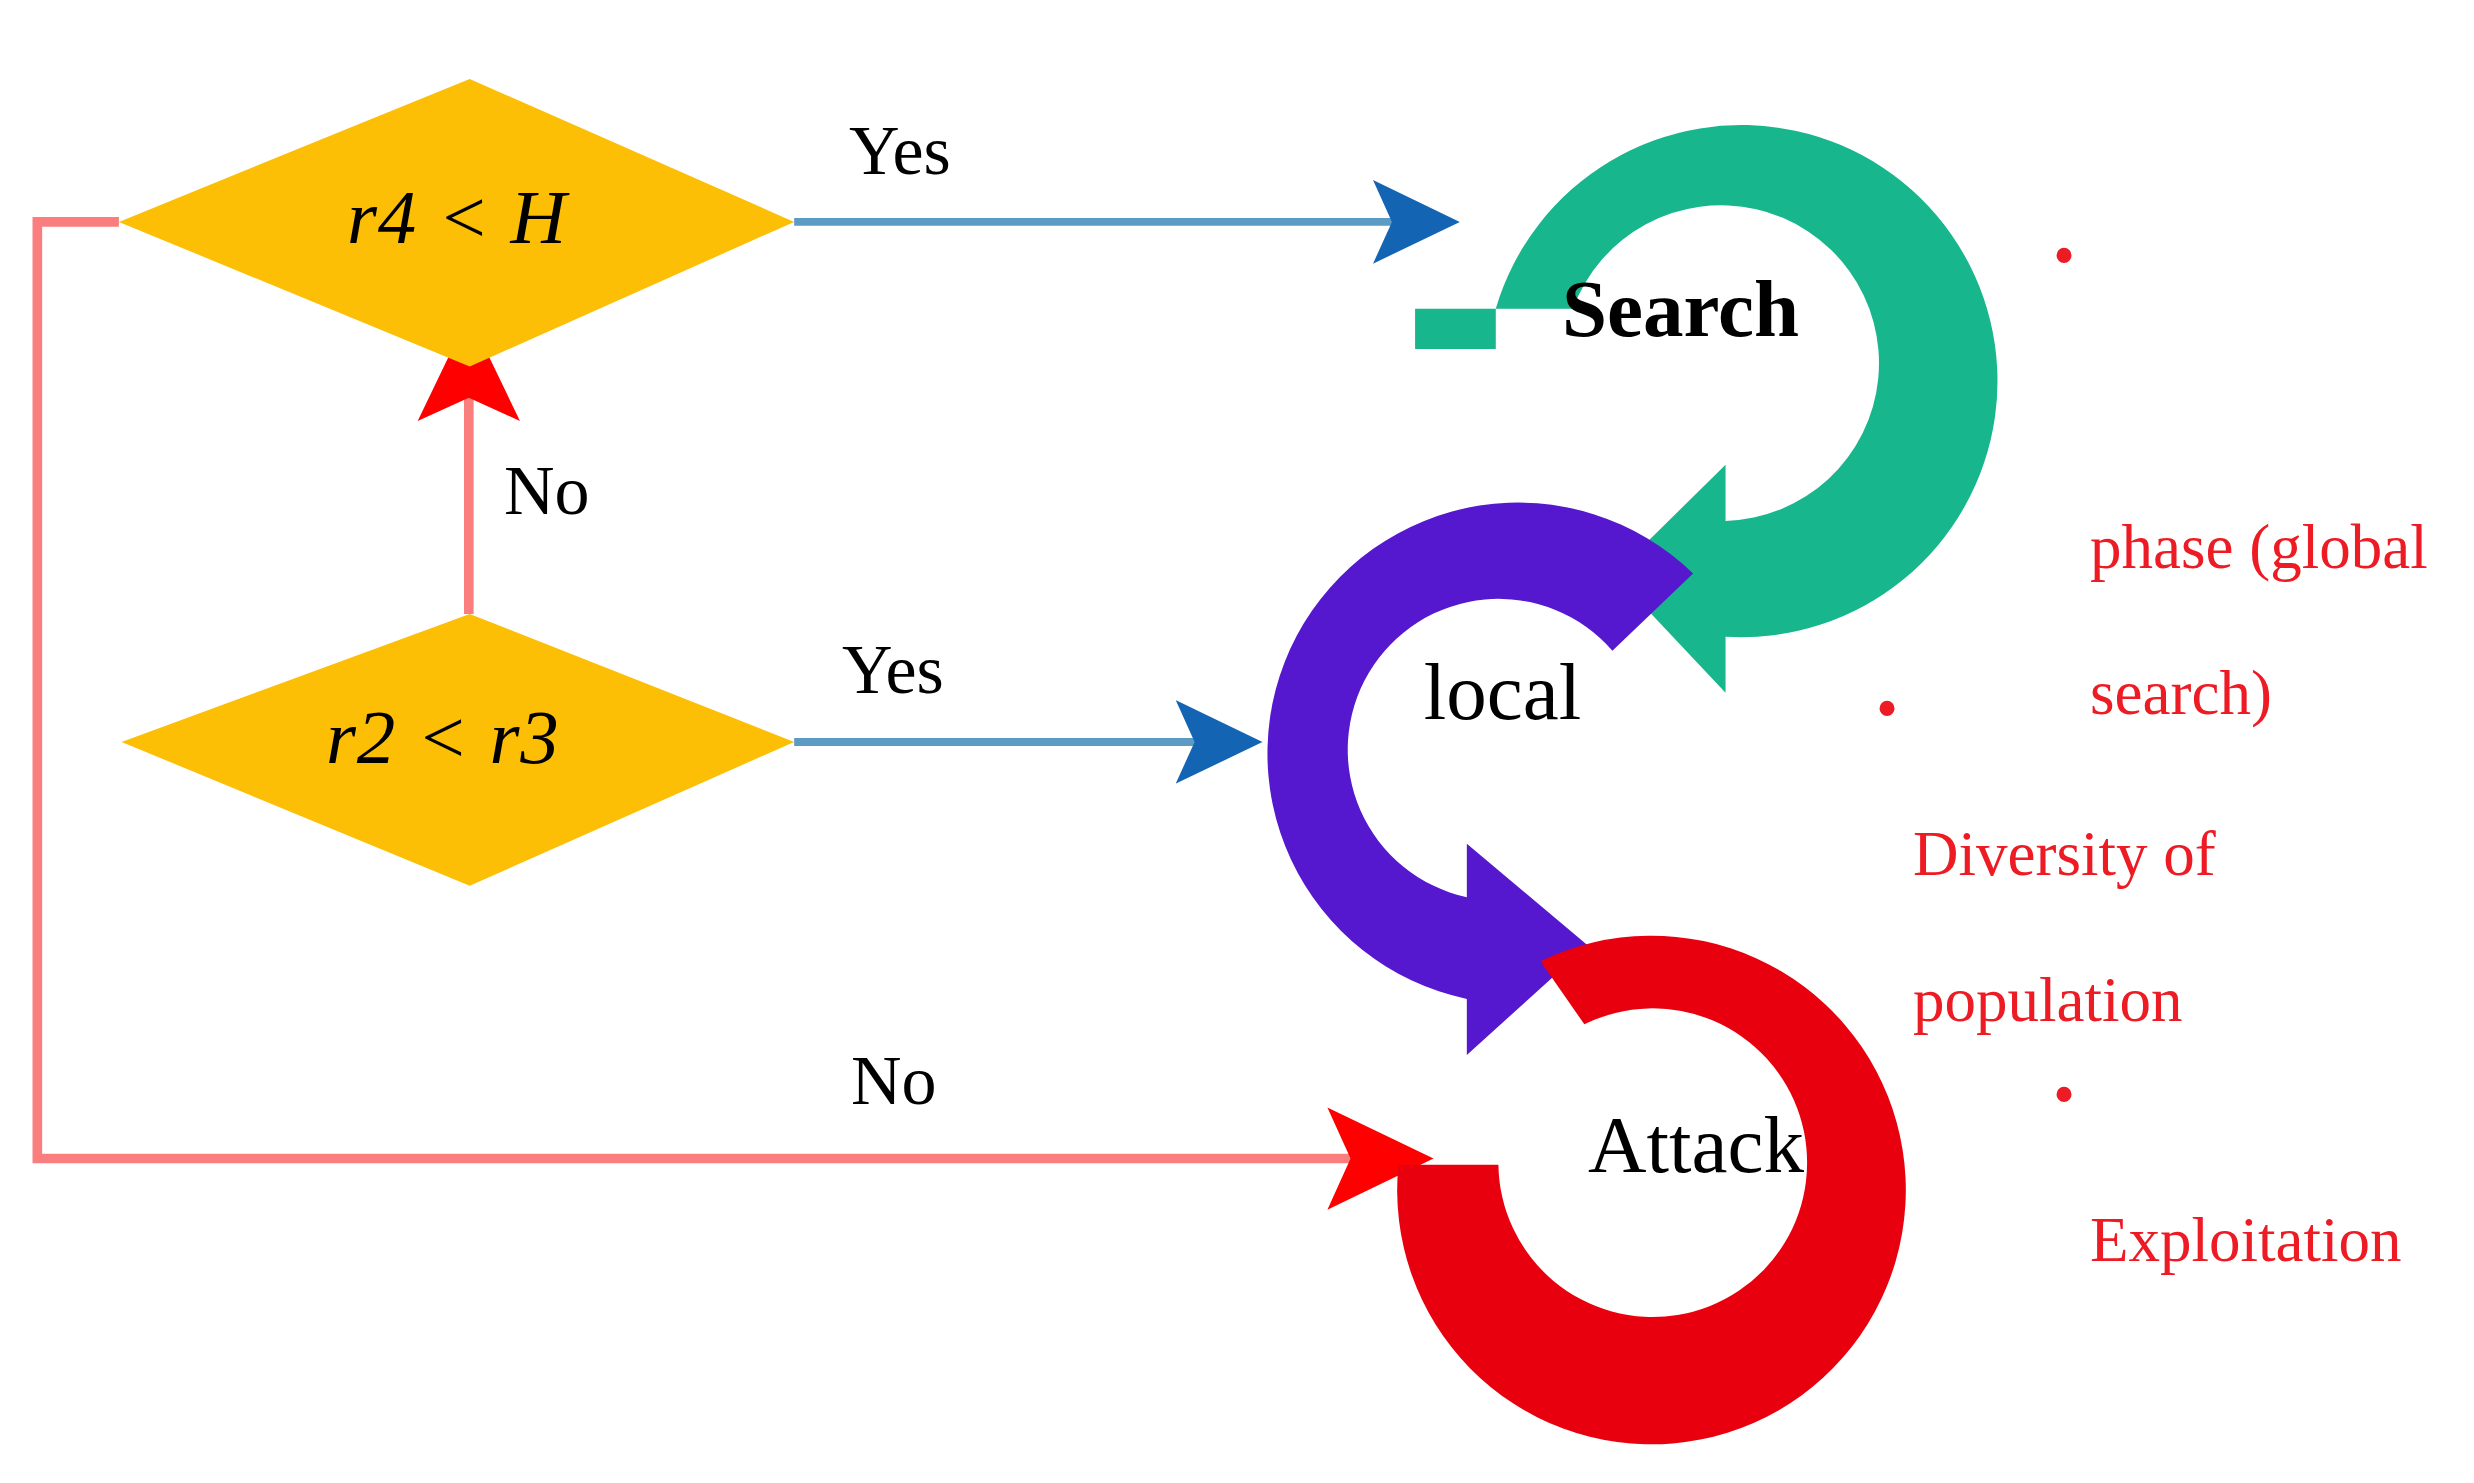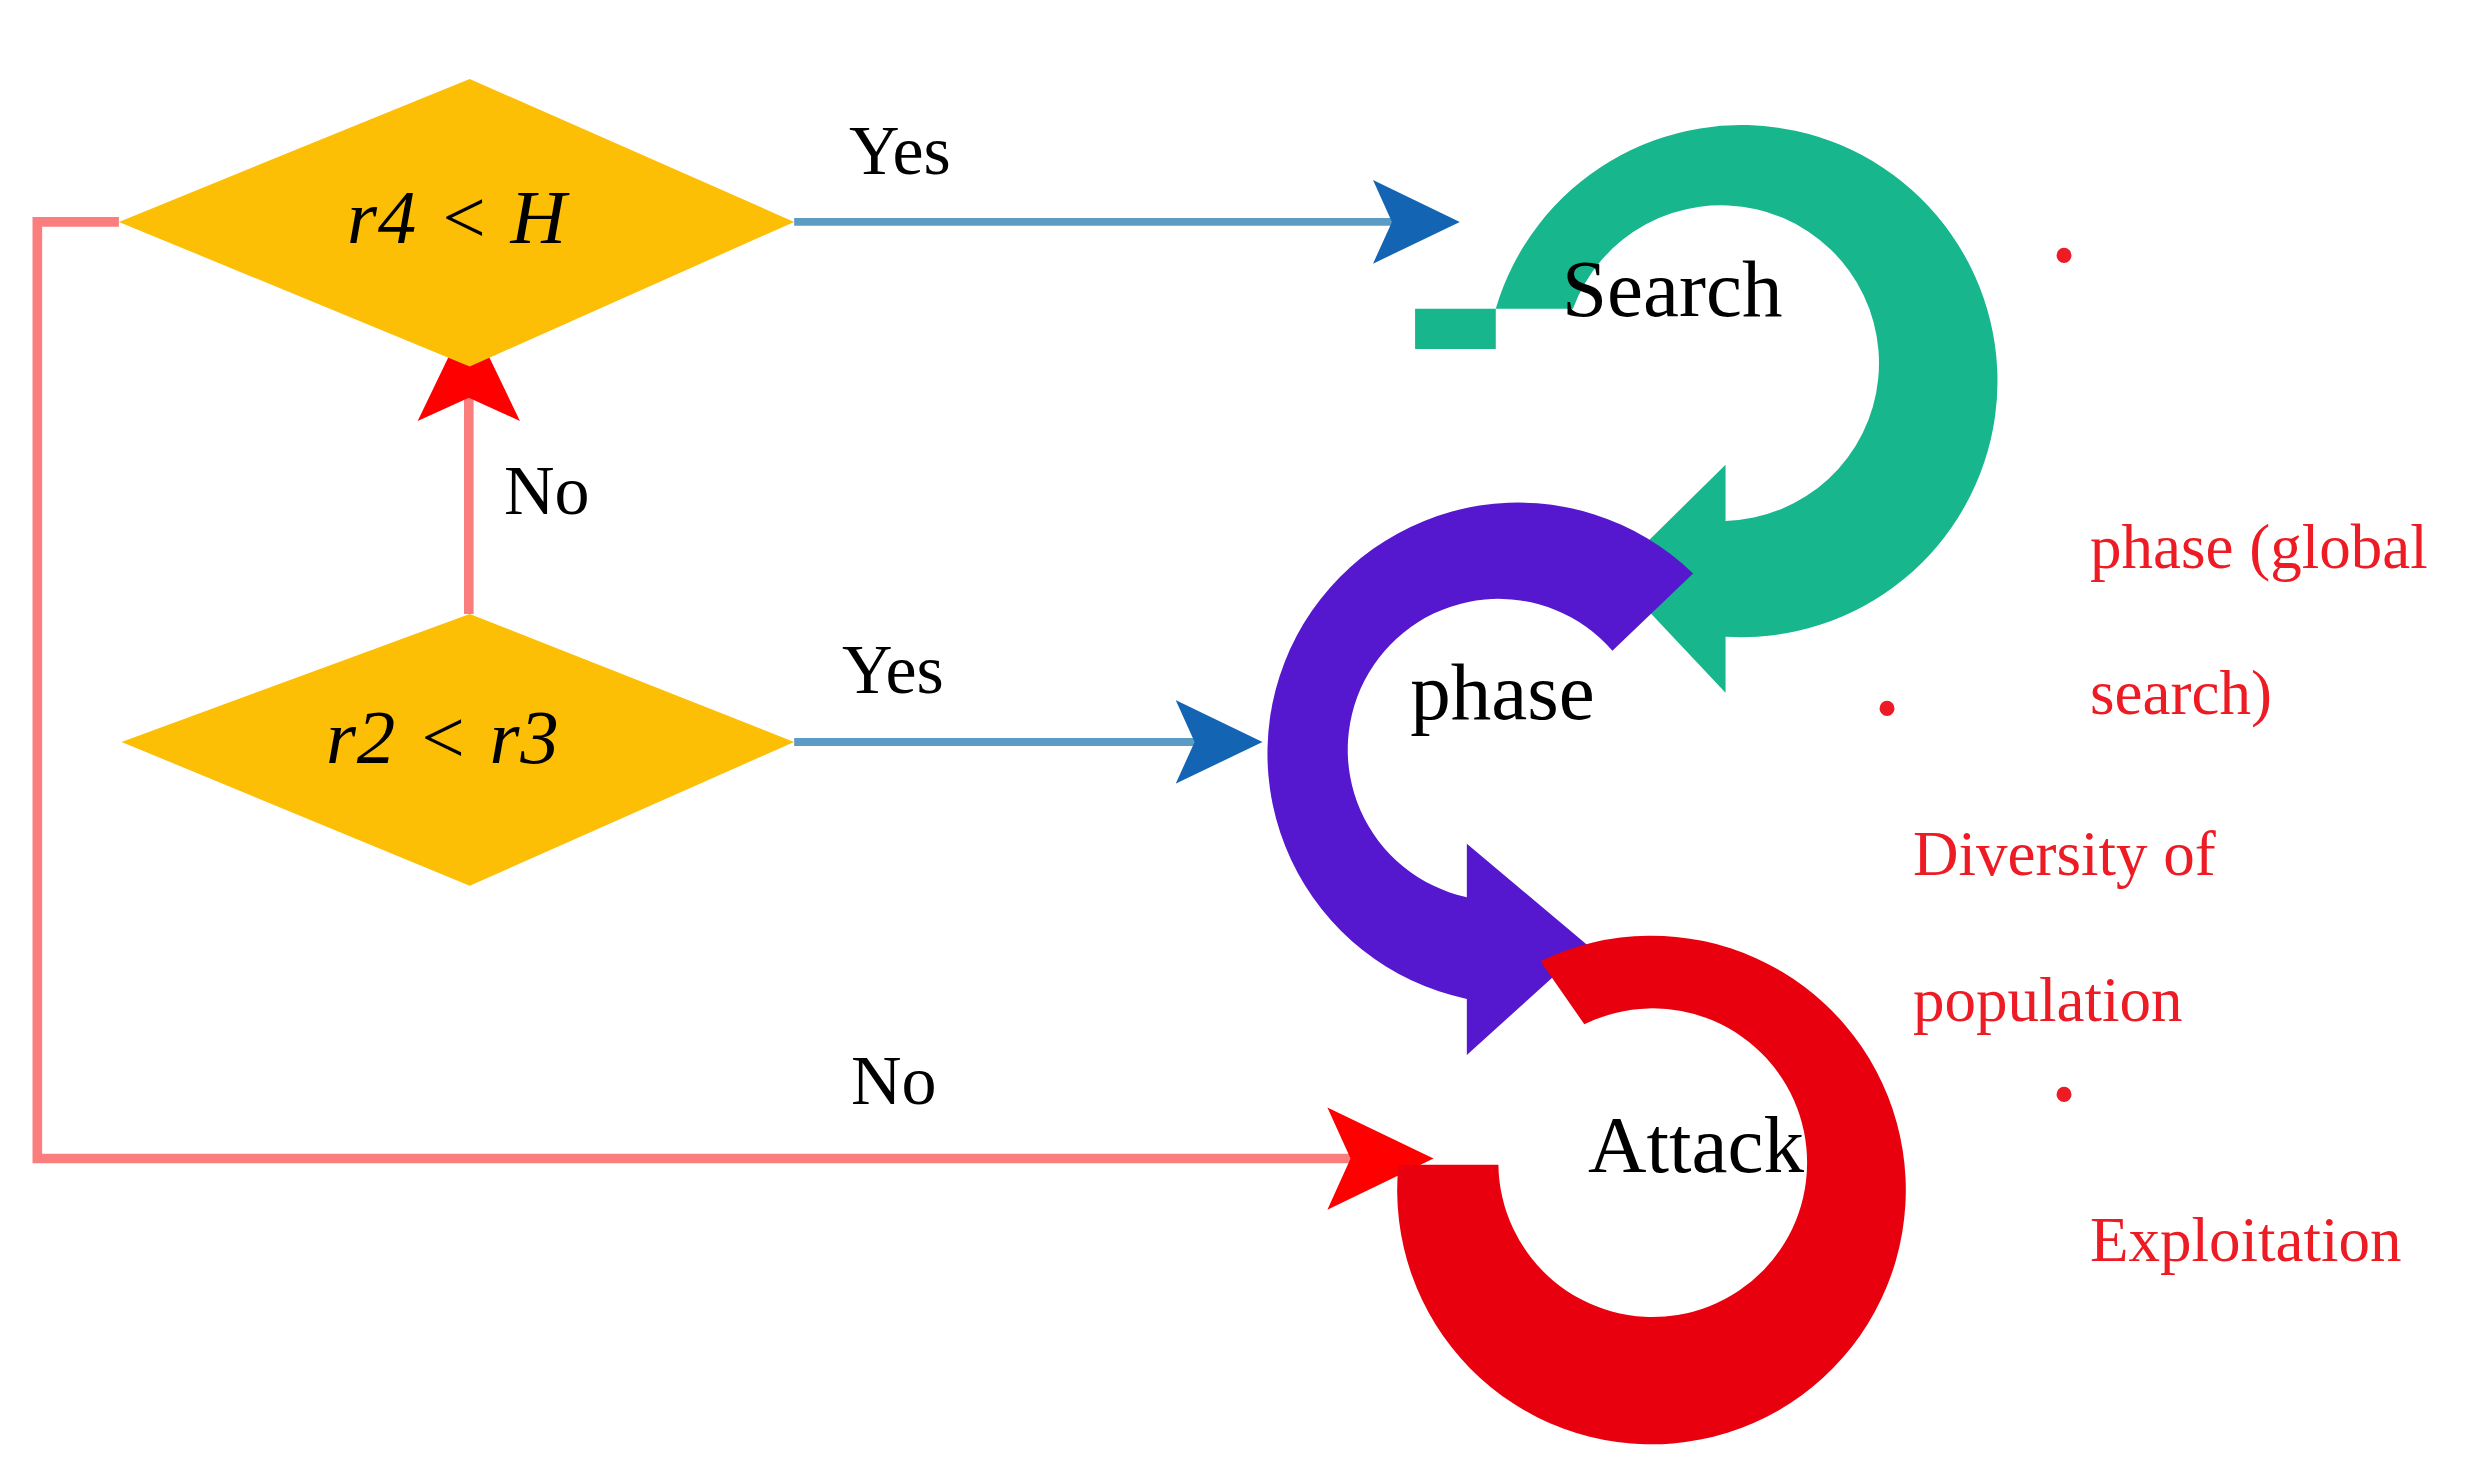--- a/index.html
+++ b/index.html
@@ -140,24 +140,24 @@
   <div class="lbl diamond-text" style="left:326px; top:697px;">r2 &lt; r3</div>
 
   <div class="lbl edge-text" style="left:849px; top:114px;">Yes</div>
 
   <div class="lbl edge-text" style="left:504px; top:454px;">No</div>
 
   <div class="lbl edge-text" style="left:842px; top:633px;">Yes</div>
 
   <div class="lbl edge-text" style="left:851px; top:1044px;">No</div>
 
-  <div class="lbl node-text" style="left:1562px; top:248px;">Search</div>
+  <div class="lbl node-text" style="left:1562px; top:268px;font-weight:bold;">Search</div>
 
   <div class="lbl node-text" style="left:1358px; top:651px; text-align:center; width:289px;">
-    <div>phase</div>
+    <div>local</div>
   </div>
 
   <div class="lbl node-text" style="left:1588px; top:1104px;text-align:right;">Attack</div>
 
   <div class="annot" style="left:2053px; top:219px;">
     <span class="bullet">•</span>
     <br>
     <span class="atext">phase (global</span><br>
     <span class="atext">search)</span>
   </div>

